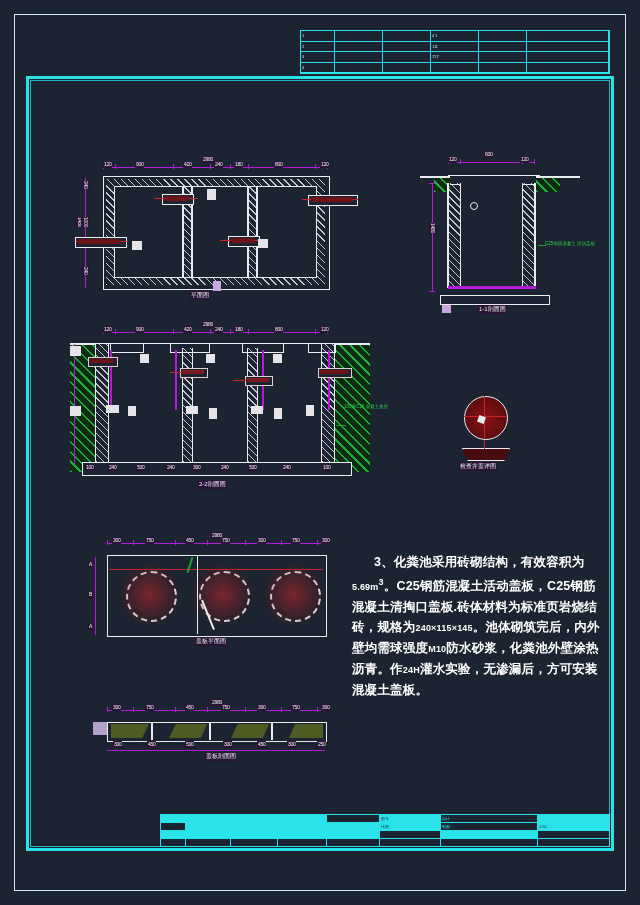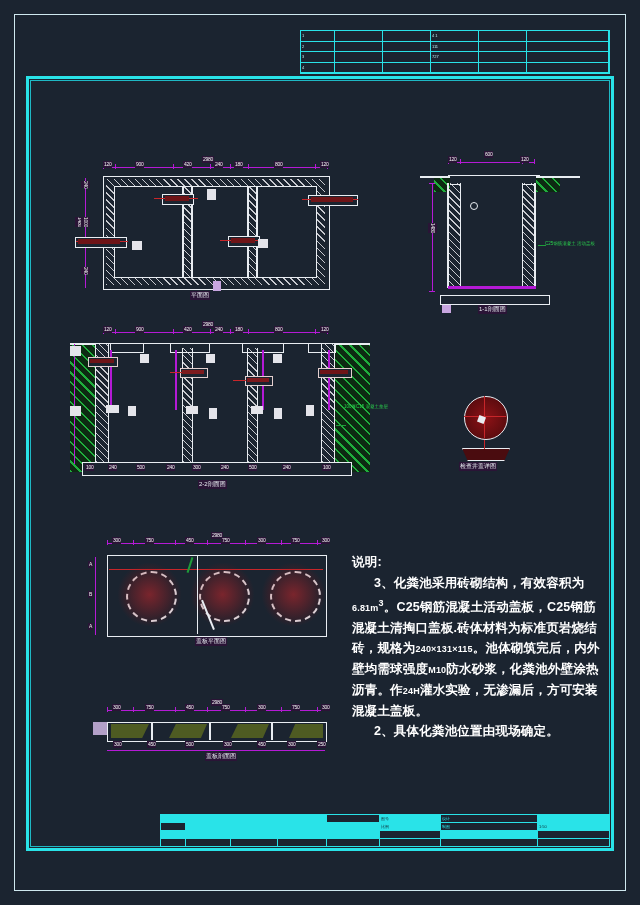--- a/index.html
+++ b/index.html
@@ -423,25 +423,23 @@
     <div class="dimtxt" style="left:62px;top:51px;">450</div>
     <div class="dimtxt" style="left:100px;top:51px;">500</div>
     <div class="dimtxt" style="left:138px;top:51px;">300</div>
     <div class="dimtxt" style="left:172px;top:51px;">450</div>
     <div class="dimtxt" style="left:202px;top:51px;">300</div>
     <div class="dimtxt" style="left:232px;top:51px;">250</div>
     <div class="vlabel" style="left:120px;top:62px;">盖板剖面图</div>
   </div>
 
   <div class="notes">
-    <p class="head">说明:</p>
     <p style="text-indent:22px;">
-      <span>3、化粪池采用砖砌结构，有效容积为</span><span class="small">6.81m</span><sup class="small">3</sup><span>。C25钢筋混凝土活动盖板，C25钢筋混凝土清掏口盖板.砖体材料为标准页岩烧结砖，规格为</span><span class="small">240×131×115</span><span>。池体砌筑完后，内外壁均需球强度</span><span class="small">M10</span><span>防水砂浆，化粪池外壁涂热沥青。作</span><span class="small">24H</span><span>灌水实验，无渗漏后，方可安装混凝土盖板。</span>
+      <span>3、化粪池采用砖砌结构，有效容积为</span><span class="small">5.69m</span><sup class="small">3</sup><span>。C25钢筋混凝土活动盖板，C25钢筋混凝土清掏口盖板.砖体材料为标准页岩烧结砖，规格为</span><span class="small">240×115×145</span><span>。池体砌筑完后，内外壁均需球强度</span><span class="small">M10</span><span>防水砂浆，化粪池外壁涂热沥青。作</span><span class="small">24H</span><span>灌水实验，无渗漏后，方可安装混凝土盖板。</span>
     </p>
-    <p style="text-indent:22px;">2、具体化粪池位置由现场确定。</p>
   </div>
 
   <div class="titleblock">
     <div class="tb-col" style="width:24px;">
       <div class="tb-cell tb-fill"></div>
       <div class="tb-cell"></div>
       <div class="tb-cell tb-fill"></div>
       <div class="tb-cell"></div>
     </div>
     <div class="tb-col" style="width:44px;">

